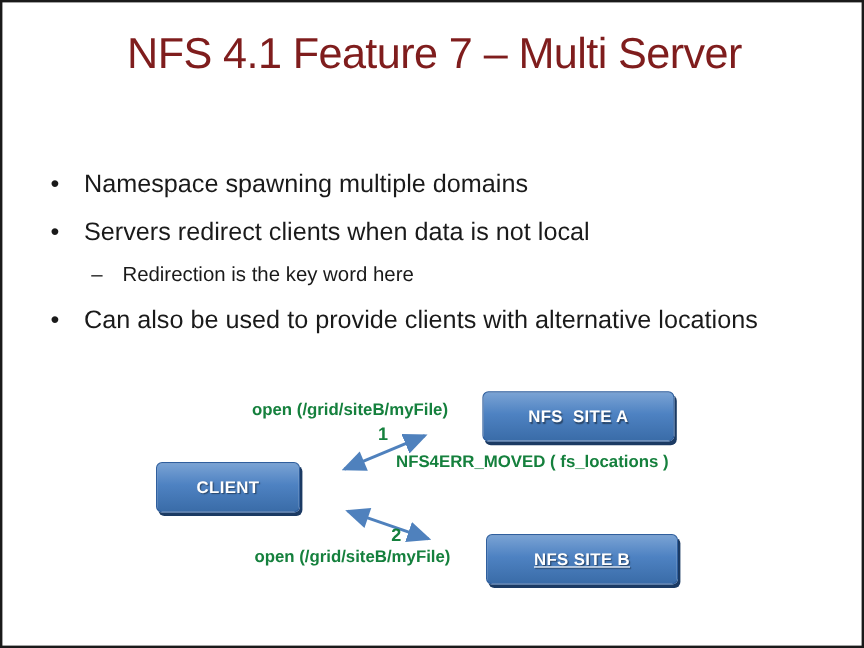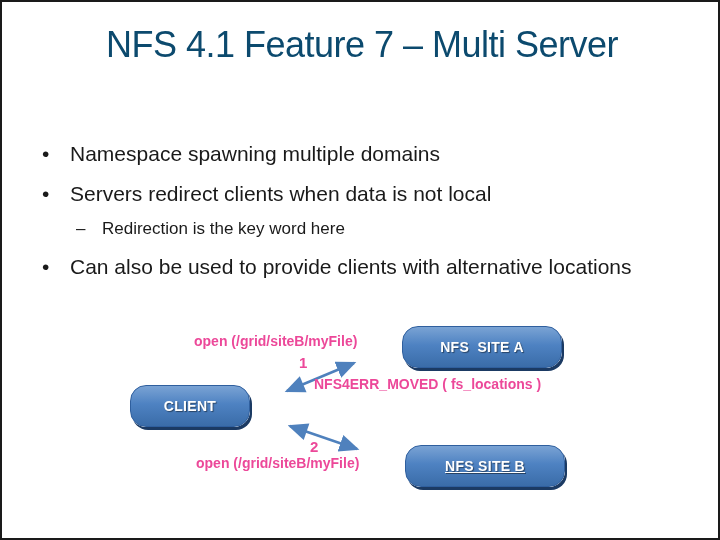--- a/index.html
+++ b/index.html
@@ -3,44 +3,44 @@
 <meta charset="utf-8">
 <style>
   html,body{margin:0;padding:0;background:#ffffff;}
   .slide{
     position:relative;width:720px;height:540px;background:#ffffff;
     font-family:"Liberation Sans",sans-serif;color:#1a1a1a;overflow:hidden;
     box-sizing:border-box;border:2px solid #1a1a1a;
   }
   .title{
     position:absolute;top:20px;left:40px;width:640px;
-    text-align:center;font-size:36px;line-height:46px;font-weight:400;color:#0c4a6e;
+    text-align:center;font-size:36px;line-height:46px;font-weight:400;color:#7f1d1d;
     letter-spacing:-0.5px;
   }
   .bullet-row{position:absolute;left:40px;display:flex;align-items:flex-start;}
   .bullet-row .marker{width:28px;flex:0 0 28px;text-align:left;}
   .lvl1{font-size:21px;line-height:31px;}
   .lvl2{font-size:17px;line-height:24px;left:74px;}
   .lvl2 .marker{width:26px;flex:0 0 26px;}
   .b1{top:136px;}
   .b2{top:176px;}
   .b3{top:215px;}
   .b4{top:249px;width:608px;}
   .blue-box{
     position:absolute;display:flex;align-items:center;justify-content:center;
-    border-radius:16px;border:1px solid #2f5f9e;
+    border-radius:5px;border:1px solid #2f5f9e;
     background:linear-gradient(180deg,#7aa3d4 0%,#4e82c2 45%,#3a6ca8 100%);
     box-shadow:2px 3px 0 #1b3a63;
     color:#ffffff;font-weight:bold;font-size:14px;white-space:pre;
     text-shadow:1px 1px 1px rgba(0,0,0,0.45);letter-spacing:0.3px;
   }
   .box-client{left:128px;top:383px;width:118px;height:40px;}
   .box-site-a{left:400px;top:324px;width:158px;height:40px;}
   .box-site-b{left:403px;top:443px;width:158px;height:40px;text-decoration:underline;}
-  .dlabel{position:absolute;font-weight:bold;color:#ec4899;white-space:pre;}
+  .dlabel{position:absolute;font-weight:bold;color:#15803d;white-space:pre;margin-left:16px;}
   .open-top{left:192px;top:331px;font-size:14px;}
   .step-1{left:297px;top:352px;font-size:15px;}
   .moved{left:312px;top:374px;font-size:14px;}
   .step-2{left:308px;top:436px;font-size:15px;}
   .open-bottom{left:194px;top:453px;font-size:14px;}
   .arrows{position:absolute;left:0;top:0;pointer-events:none;}
 </style>
 </head>
 <body>
 

